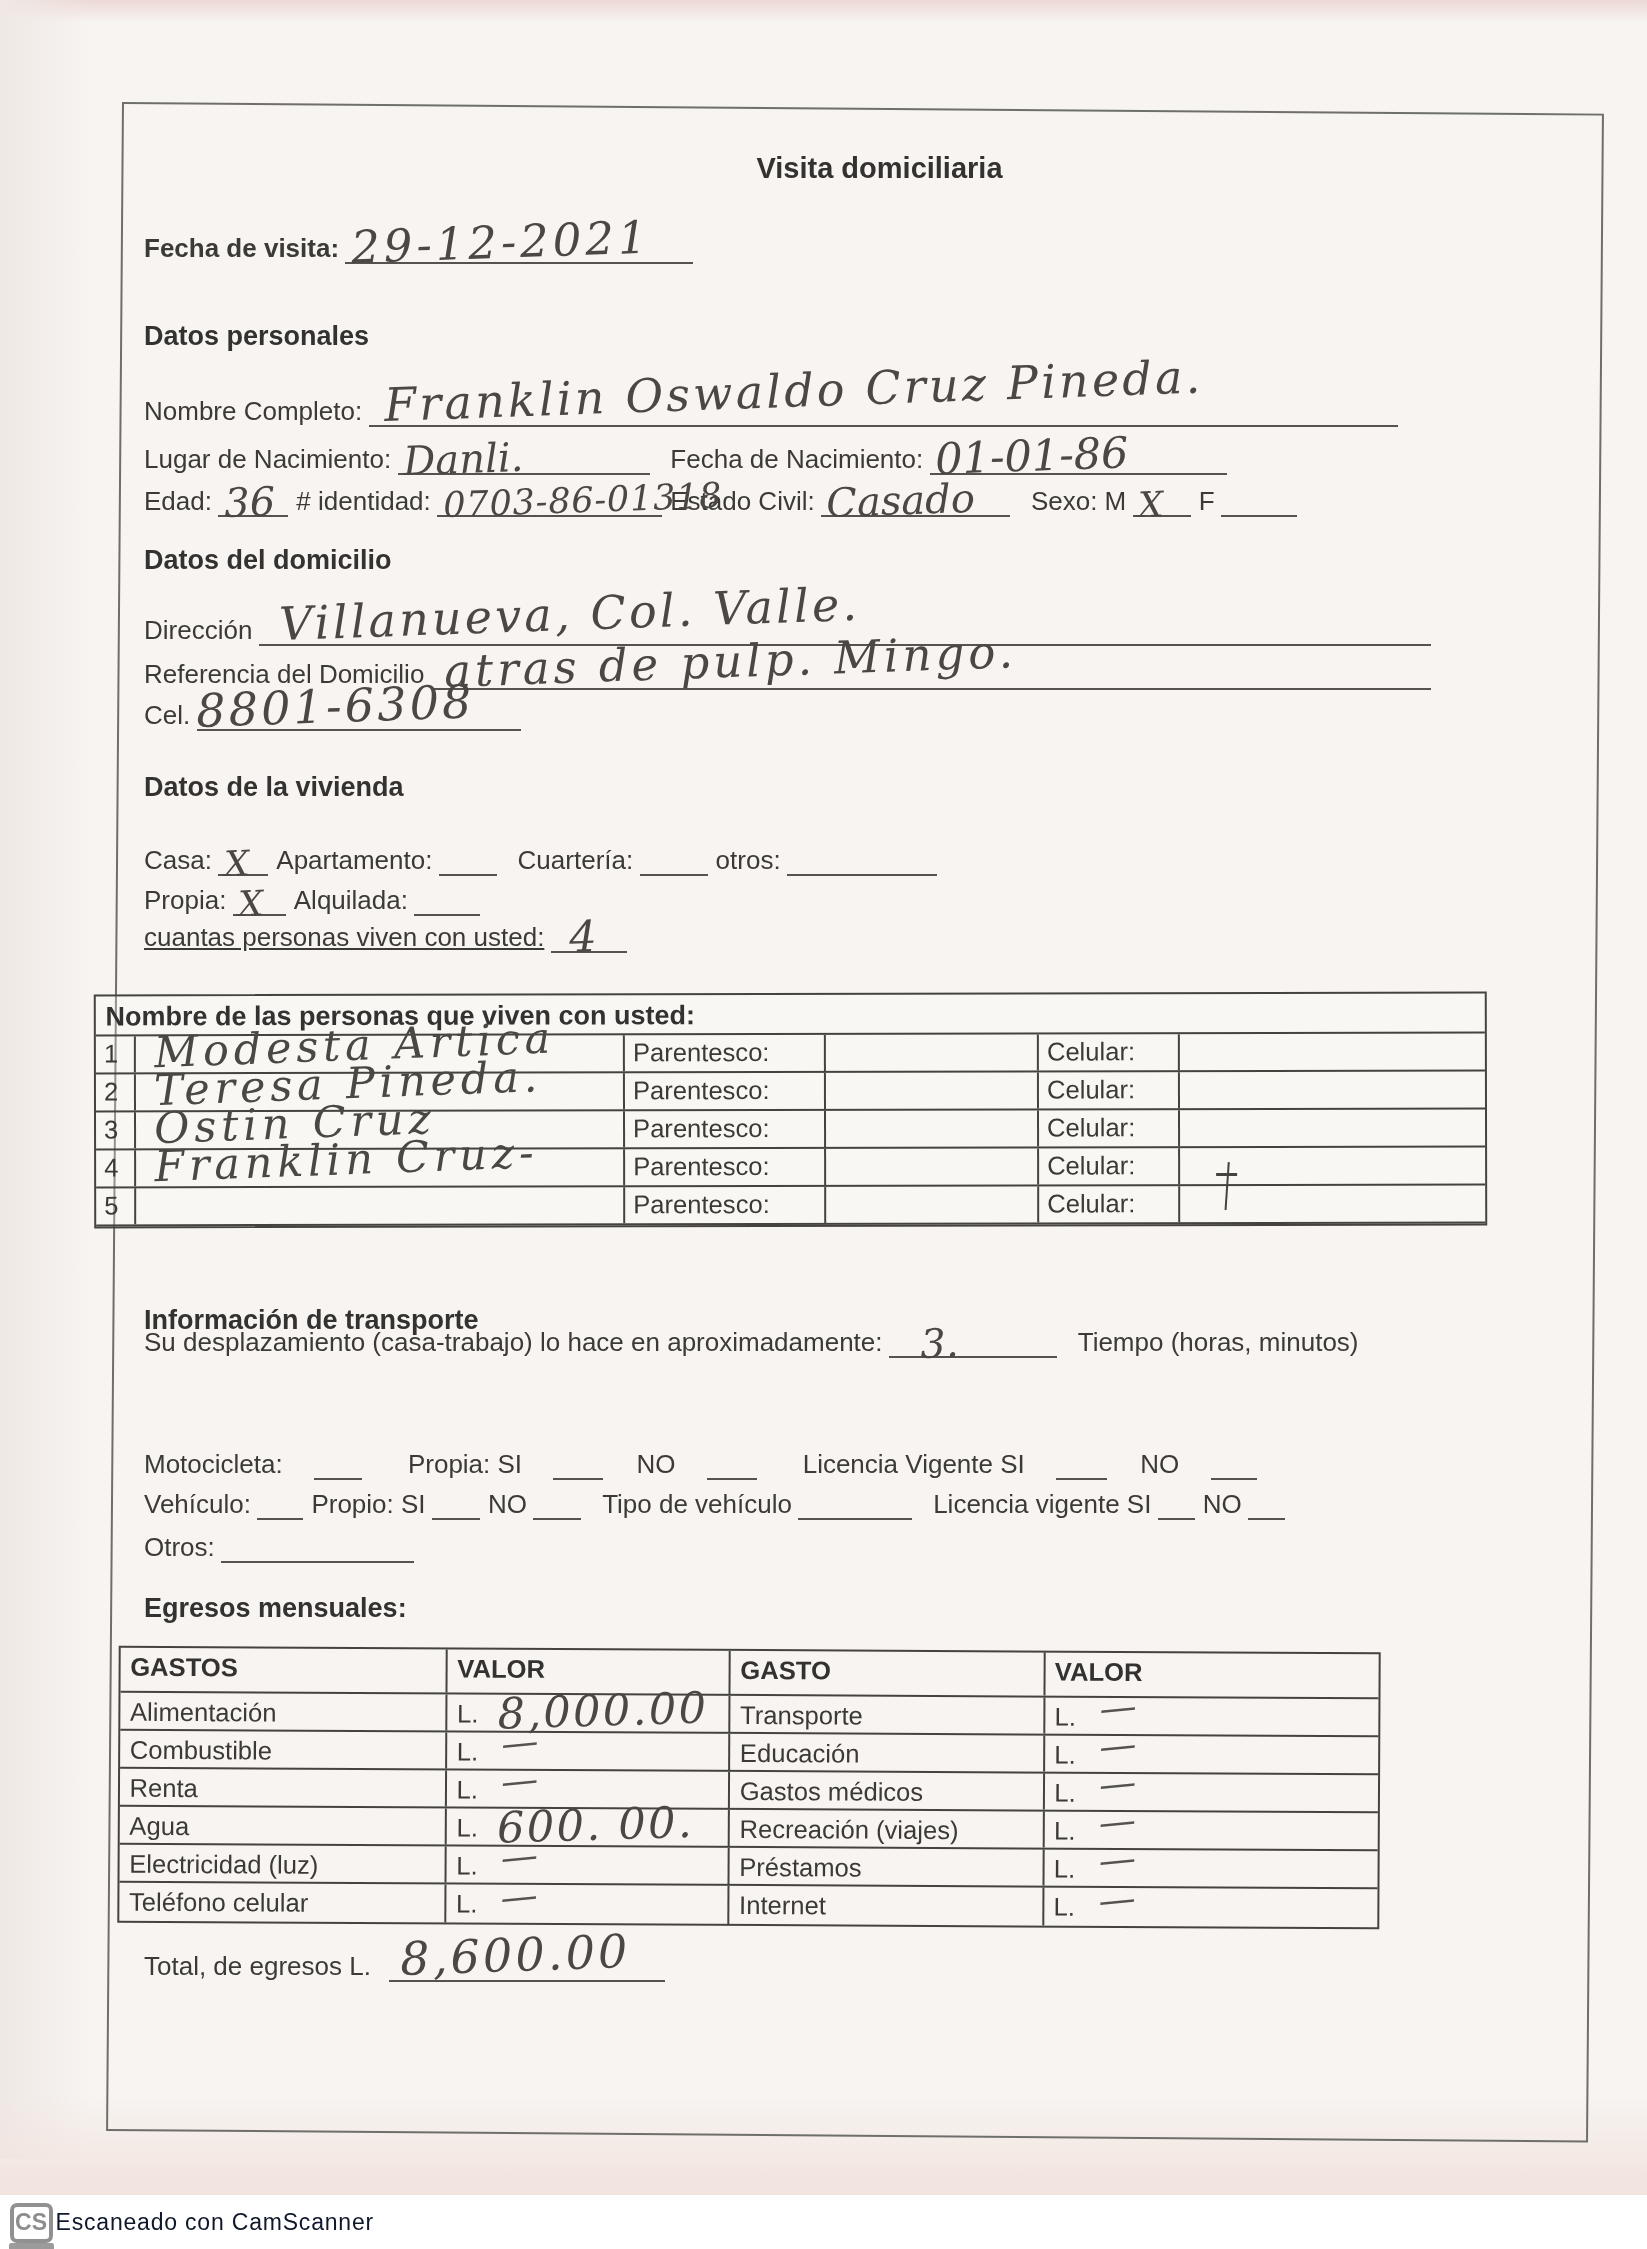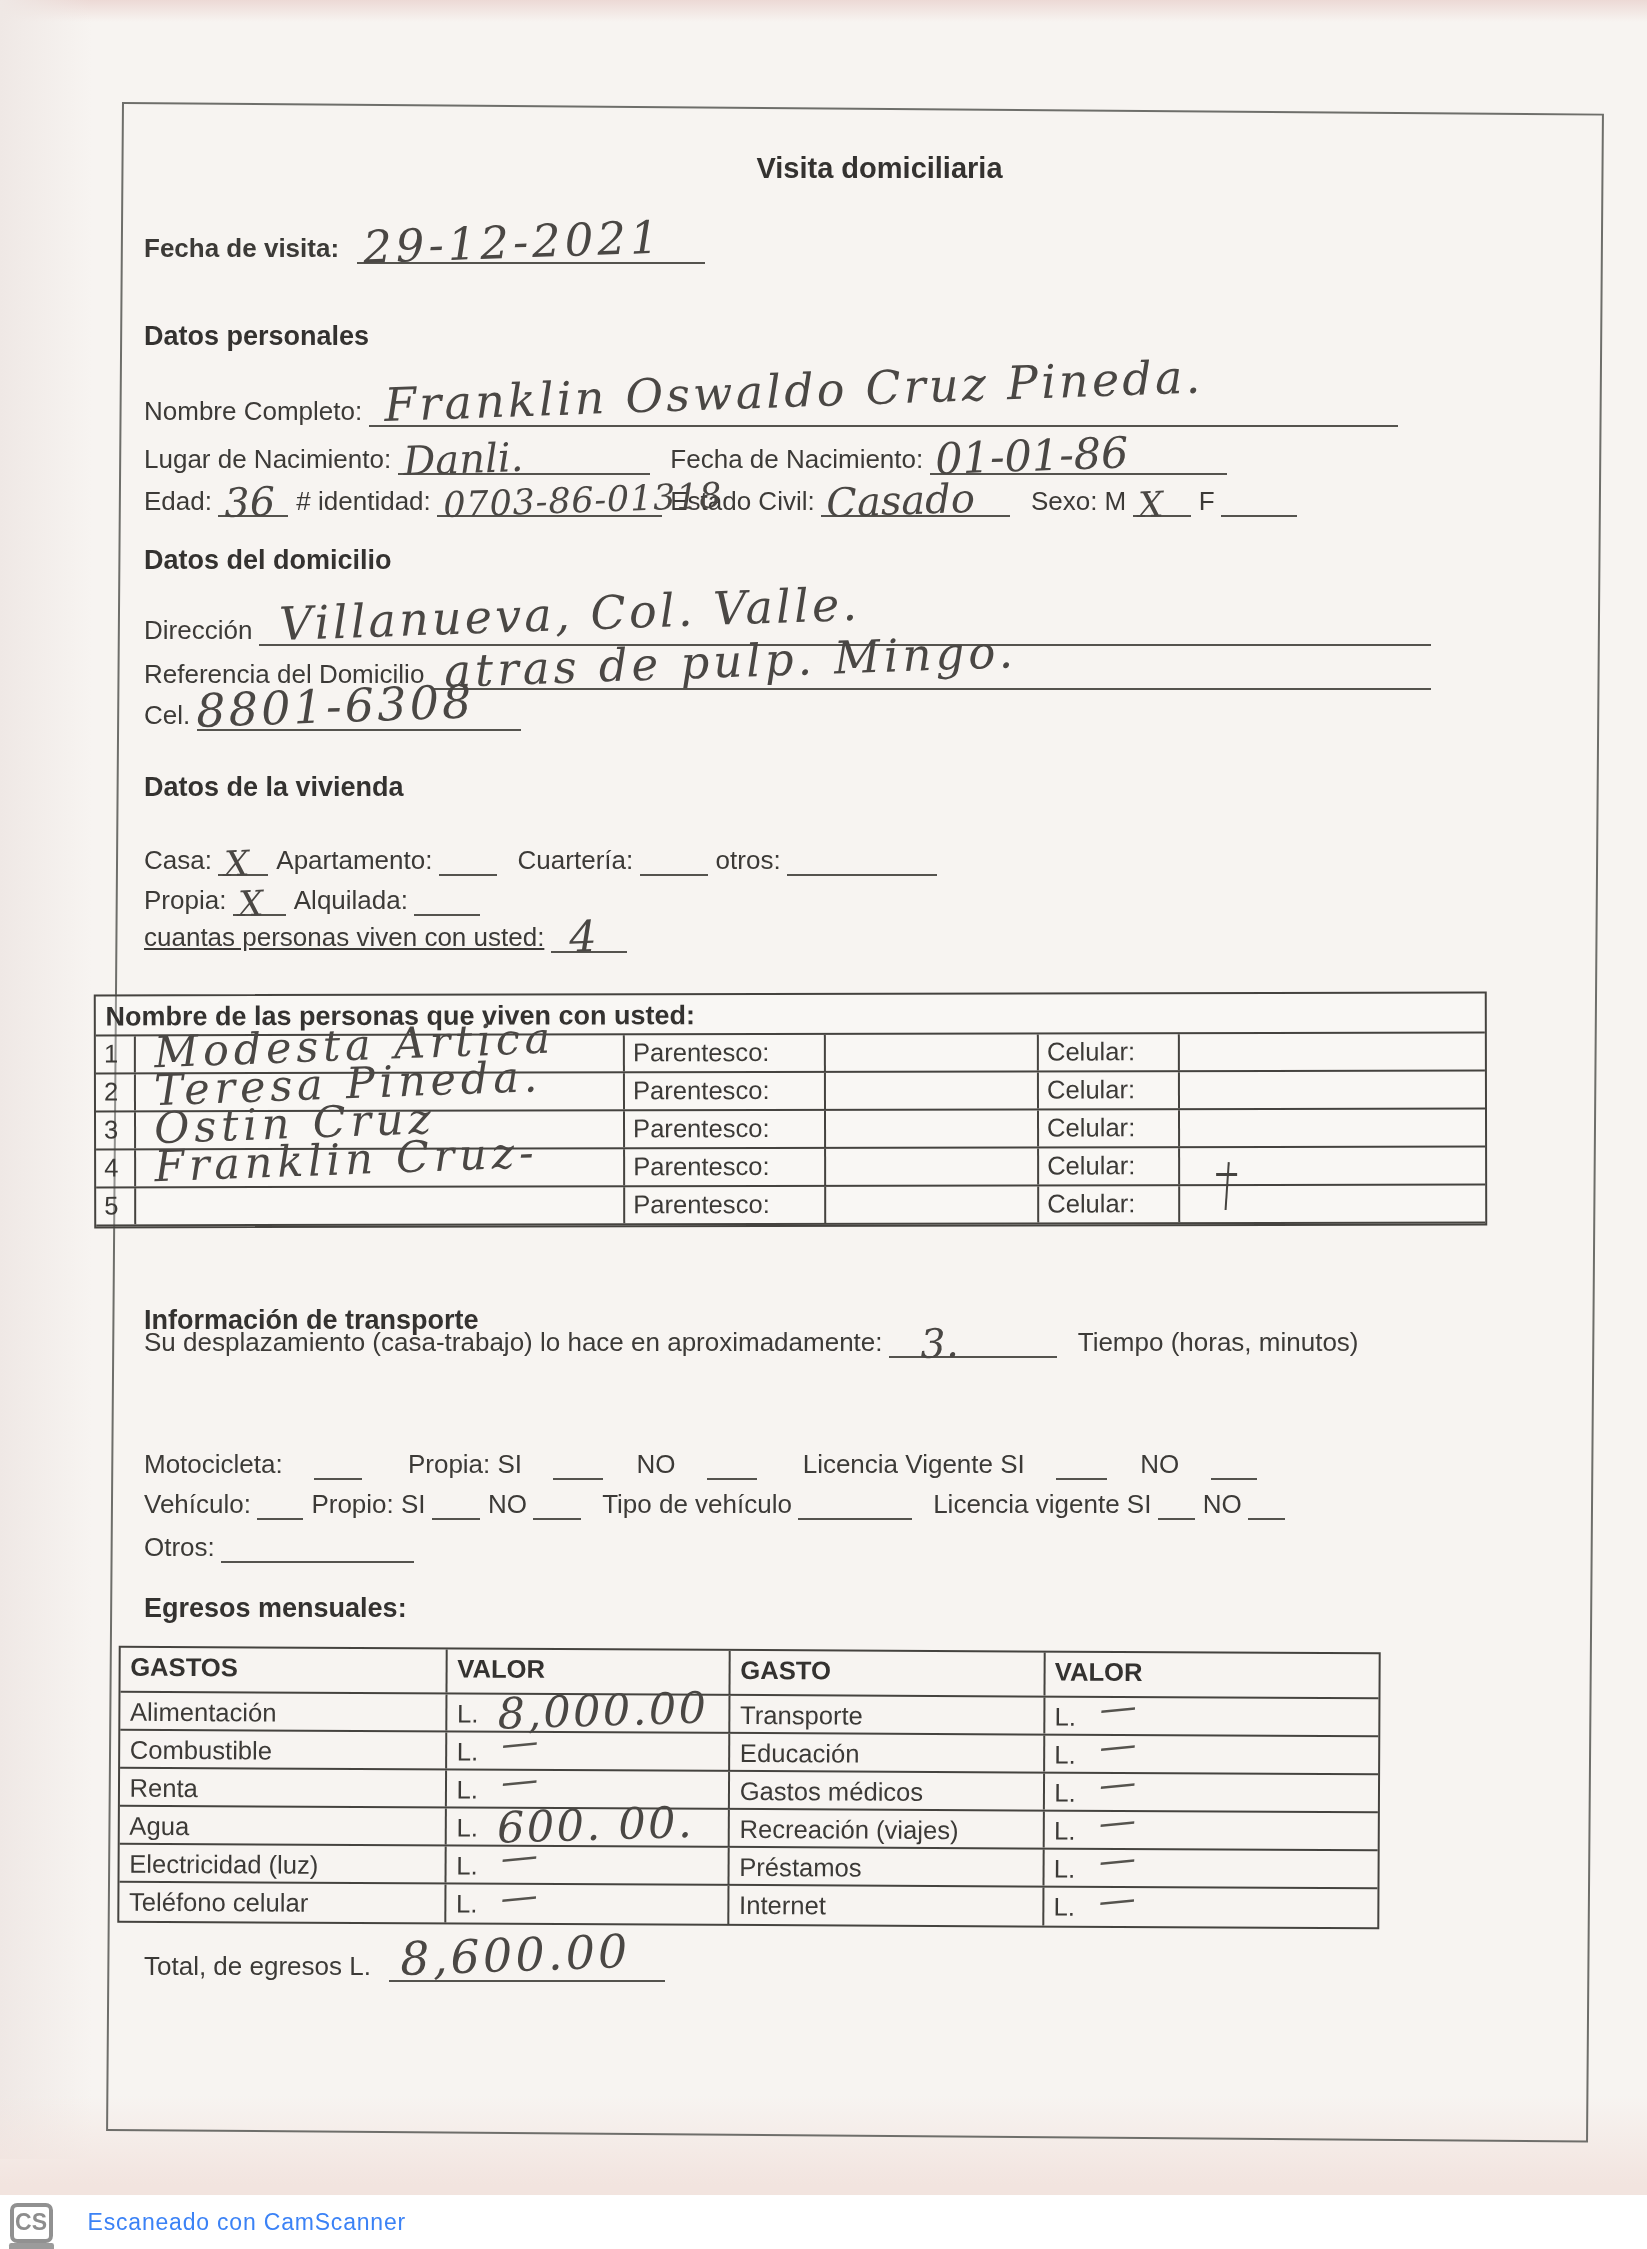--- a/index.html
+++ b/index.html
@@ -69,35 +69,35 @@
     transform:rotate(-6deg);color:#55534e;}
   
   .footer{position:absolute;left:0;top:2195px;width:100%;height:55px;background:#ffffff;
     display:flex;align-items:center;}
   .cslogo{position:relative;width:35px;height:32px;margin-left:9.6px;
     border:4.8px solid #919191;border-radius:7.2px;display:flex;align-items:center;
     justify-content:center;font-weight:bold;font-size:23px;color:#8d8d8d;
     font-family:"Liberation Sans",sans-serif;}
   .cslogo .tab{position:absolute;left:-4.8px;bottom:-12.8px;width:45px;height:8.8px;
     background:#9b9b9b;border-radius:2.4px;}
-  .fttext{margin-left:35px;font-size:23px;color:#3b82f6;letter-spacing:0.8px;}
+  .fttext{margin-left:3px;font-size:23px;color:#0f172a;letter-spacing:0.8px;}
 </style>
 </head>
 <body>
 
 <div id="canvas">
 
   <div class="band-top"></div>
   <div class="shade-left"></div>
   <div class="band-bottom"></div>
   <div class="frame"></div>
 
   <div class="title">Visita domiciliaria</div>
 
-  <div class="line" style="top:230px;left:144px;gap:12px;">
+  <div class="line" style="top:230px;left:144px;">
     <span class="lb b">Fecha de visita:</span>
     <span class="bl" style="width:348px;">
       <span class="hw s56">29-12-2021</span>
     </span>
   </div>
 
   <div class="h" style="top:321px;left:144px;">Datos personales</div>
 
   <div class="line" style="top:393px;left:144px;width:1262px;">
     <span class="lb">Nombre Completo:</span>

